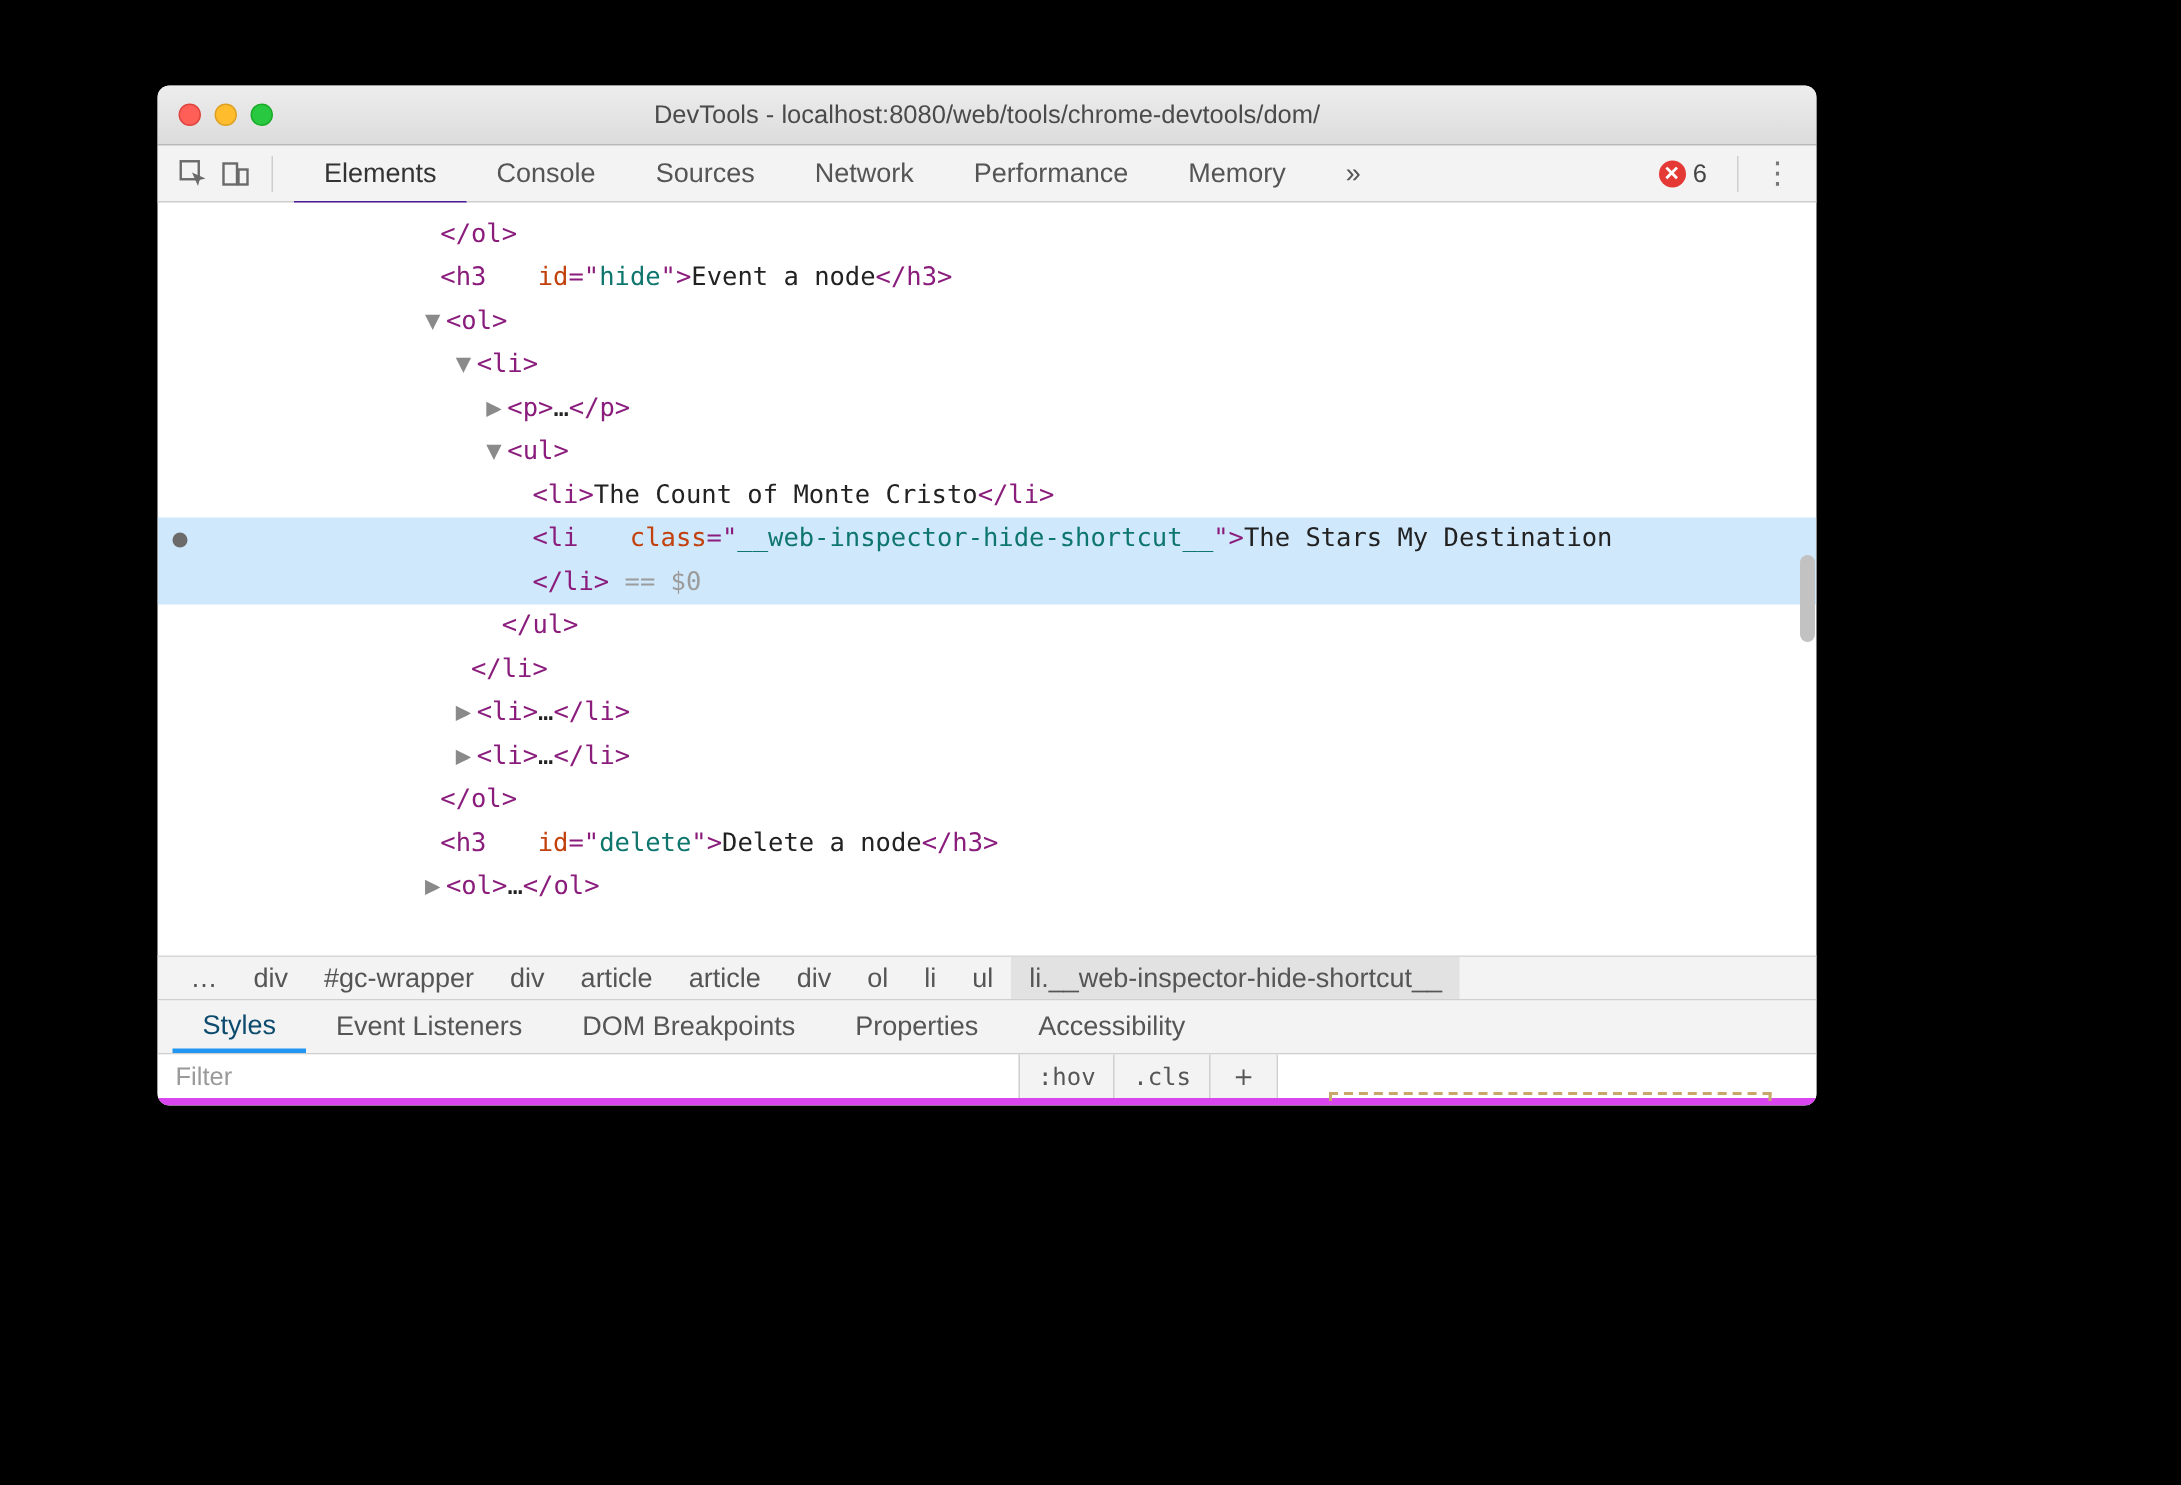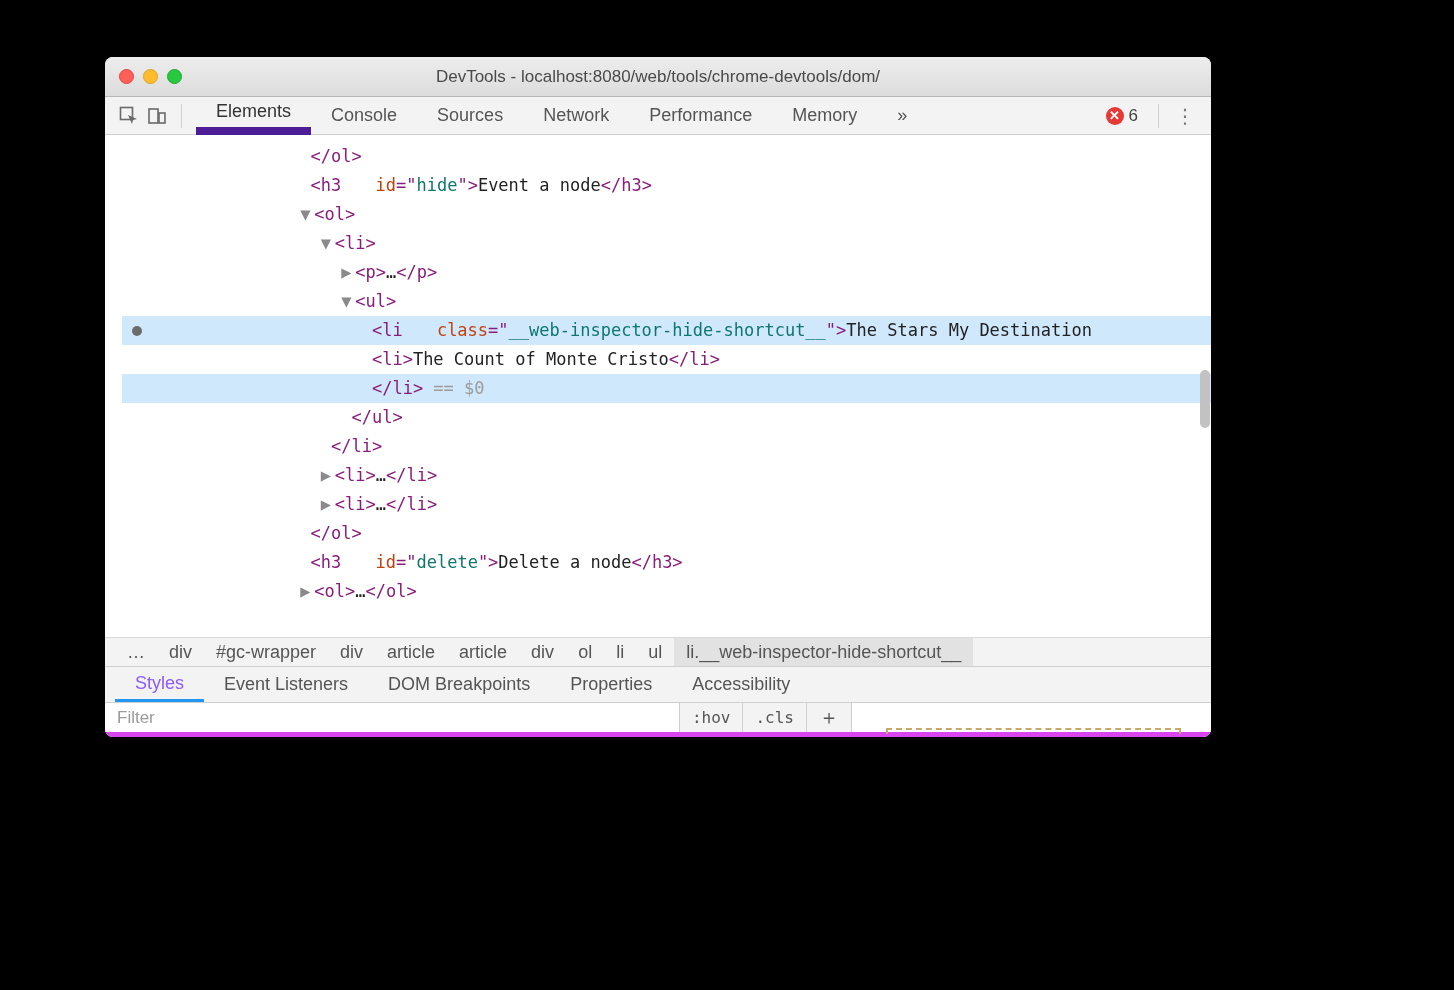--- a/index.html
+++ b/index.html
@@ -58,37 +58,37 @@
     gap: 0;
   }
   .tb-iconbtn {
     width: 28px; height: 28px;
     display: flex; align-items: center; justify-content: center;
     color: #555;
   }
   .tb-sep { width:1px; height:24px; background:#cfcfcf; margin:0 14px 0 10px; }
   .tabs { display:flex; align-items:center; gap:0; font-size:18px; color:#555; }
   .tab { padding: 0 20px; height:38px; display:flex; align-items:center; cursor:default; }
-  .tab.active { color:#333; border-bottom:8px solid #4c1d95; }
+  .tab.active { color:#333; border-bottom:1px solid #4c1d95; }
   .tb-spacer { flex:1; }
   .errbadge { display:flex; align-items:center; gap:5px; font-size:17px; color:#444; margin-right:10px;}
   .errcircle { width:18px; height:18px; border-radius:50%; background:#e53935; color:#fff; display:flex; align-items:center; justify-content:center; font-size:13px; font-weight:bold;}
   .tb-sep2 { width:1px; height:24px; background:#cfcfcf; margin:0 10px; }
   .kebab { font-size:20px; color:#777; padding:0 6px; }
 
   .dom-panel {
     flex: 1;
     font-family: Menlo, Consolas, monospace;
     font-size: 17px;
     line-height: 29px;
     color: #222;
     overflow: hidden;
     position: relative;
   }
-  .dom-inner { position:absolute; top:-8px; left:17px; right:0; }
+  .dom-inner { position:absolute; top:-8px; left:0; right:0; }
   .row { white-space: pre; padding-left: 35px; position:relative; }
   .row.hl { background:#cfe8fc; }
   .gutter-dot { position:absolute; left:10px; top:50%; transform:translateY(-50%); width:10px; height:10px; border-radius:50%; background:#6b6b6b; }
   .tri { color:#8a8a8a; display:inline-block; width:14px; }
   .tag { color:#8a1c7c; }
   .attrn { color:#c2410c;margin-left:24px; }
   .attrv { color:#0f766e; }
   .txt { color:#222; }
   .ellips { color:#222; }
   .refvar { color:#9c9c9c; }
@@ -109,21 +109,21 @@
 
   .styles-tabs {
     height: 36px;
     background:#f3f3f3;
     border-bottom:1px solid #cfcfcf;
     display:flex; align-items:center;
     font-size:18px; color:#555;
     padding-left:10px;
   }
   .stab { padding:0 20px; height:100%; display:flex; align-items:center; }
-  .stab.active { color:#8b5cf6; border-bottom:3px solid #2196f3; }
+  .stab.active { color:#0c4a6e; border-bottom:3px solid #2196f3; }
 
   .styles-toolbar {
     height: 34px;
     display:flex; align-items:stretch;
     border-bottom:5px solid #d946ef;
   }
   .filter-input {
     flex:1;
     border:none; outline:none;
     font-size:17px; color:#222;
@@ -190,22 +190,22 @@
 
   <div class="dom-panel">
     <div class="dom-inner" id="dom-inner">
         <div class="row" style="margin-top: -14px;">                <span class="tri">▶</span><span class="tag">&lt;li&gt;</span><span class="ellips">…</span><span class="tag">&lt;/li&gt;</span></div>
         <div class="row">               <span class="tag">&lt;/ol&gt;</span></div>
         <div class="row">               <span class="tag">&lt;h3 </span><span class="attrn">id</span><span class="tag">="</span><span class="attrv">hide</span><span class="tag">"&gt;</span><span class="txt">Event a node</span><span class="tag">&lt;/h3&gt;</span></div>
         <div class="row">              <span class="tri">▼</span><span class="tag">&lt;ol&gt;</span></div>
         <div class="row">                <span class="tri">▼</span><span class="tag">&lt;li&gt;</span></div>
         <div class="row">                  <span class="tri">▶</span><span class="tag">&lt;p&gt;</span><span class="ellips">…</span><span class="tag">&lt;/p&gt;</span></div>
         <div class="row">                  <span class="tri">▼</span><span class="tag">&lt;ul&gt;</span></div>
+        <div class="row">                     <span class="tag">&lt;li&gt;</span><span class="txt">The Count of Monte Cristo</span><span class="tag">&lt;/li&gt;</span></div>
         <div class="row hl"><span class="gutter-dot"></span>                     <span class="tag">&lt;li </span><span class="attrn">class</span><span class="tag">="</span><span class="attrv">__web-inspector-hide-shortcut__</span><span class="tag">"&gt;</span><span class="txt">The Stars My Destination</span></div>
-        <div class="row">                     <span class="tag">&lt;li&gt;</span><span class="txt">The Count of Monte Cristo</span><span class="tag">&lt;/li&gt;</span></div>
         <div class="row hl">                     <span class="tag">&lt;/li&gt;</span><span class="refvar"> == $0</span></div>
         <div class="row">                   <span class="tag">&lt;/ul&gt;</span></div>
         <div class="row">                 <span class="tag">&lt;/li&gt;</span></div>
         <div class="row">                <span class="tri">▶</span><span class="tag">&lt;li&gt;</span><span class="ellips">…</span><span class="tag">&lt;/li&gt;</span></div>
         <div class="row">                <span class="tri">▶</span><span class="tag">&lt;li&gt;</span><span class="ellips">…</span><span class="tag">&lt;/li&gt;</span></div>
         <div class="row">               <span class="tag">&lt;/ol&gt;</span></div>
         <div class="row">               <span class="tag">&lt;h3 </span><span class="attrn">id</span><span class="tag">="</span><span class="attrv">delete</span><span class="tag">"&gt;</span><span class="txt">Delete a node</span><span class="tag">&lt;/h3&gt;</span></div>
         <div class="row">              <span class="tri">▶</span><span class="tag">&lt;ol&gt;</span><span class="ellips">…</span><span class="tag">&lt;/ol&gt;</span></div>
       </div>
     <div class="scrollbar"></div>

